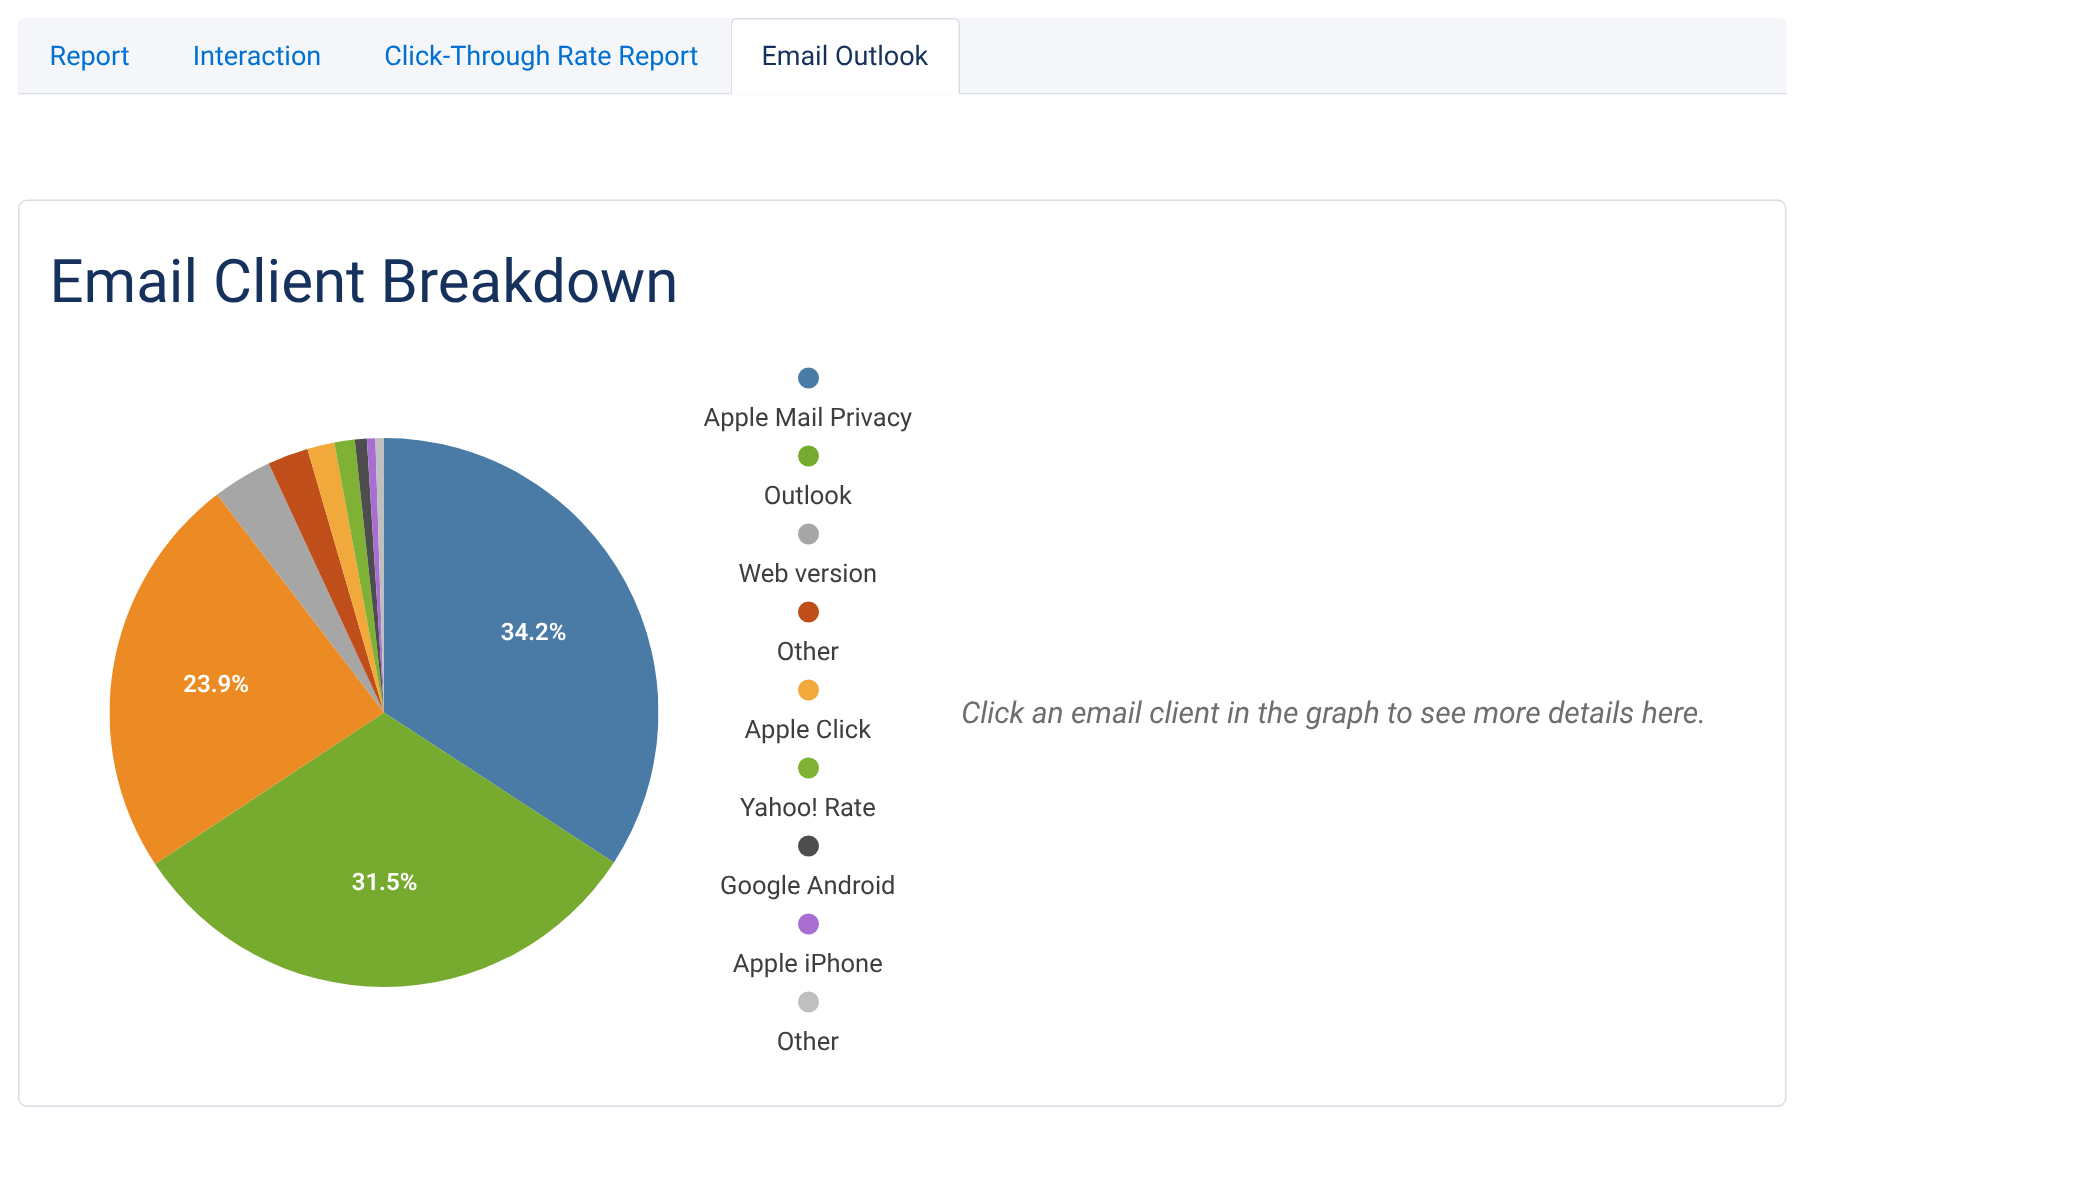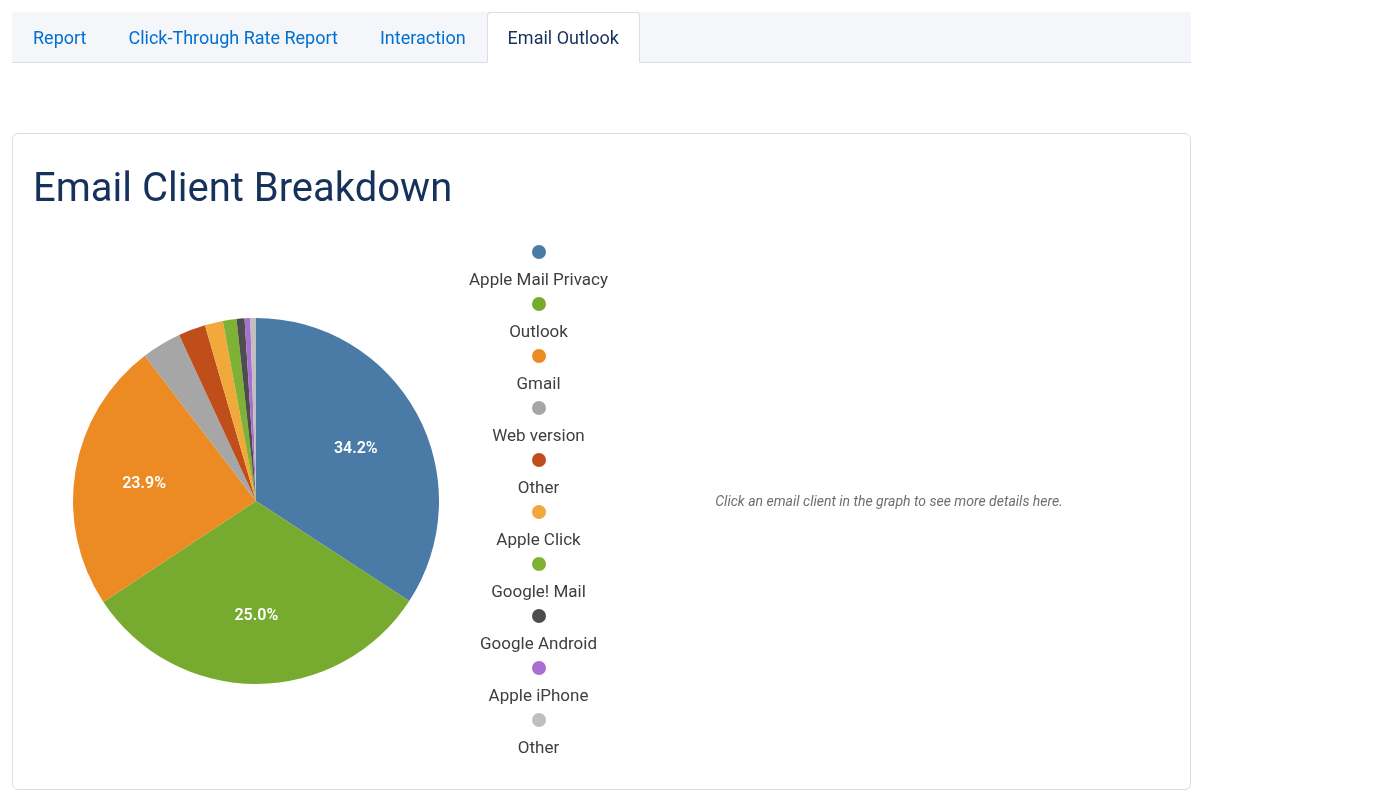--- a/index.html
+++ b/index.html
@@ -81,32 +81,32 @@
     width: 14px;
     height: 14px;
     border-radius: 50%;
     display: inline-block;
   }
   .chart-right {
     flex: 1;
     text-align: center;
     font-style: italic;
     color: #706e6b;
-    font-size: 14px;
+    font-size: 20px;
   }
   svg path { cursor: pointer; }
 </style>
 </head>
 <body>
 
 <div class="page">
   <div class="tabs" id="tabs">
       <div class="tab first">Report</div>
+      <div class="tab">Interaction</div>
       <div class="tab">Click-Through Rate Report</div>
-      <div class="tab">Interaction</div>
       <div class="tab active">Email Outlook</div>
     </div>
 
   <div class="card">
     <h1>Email Client Breakdown</h1>
 
     <div class="chart-row">
       <div class="chart-left">
         <div class="pie-wrap">
           <svg id="pie" width="366" height="366" viewBox="0 0 366 366">
@@ -116,52 +116,48 @@
               <path d="M 183 183 L 71.74875552188715 37.699757047446184 A 183 183 0 0 1 106.12431170063934 16.930350308975648 Z" fill="#a6a6a6"></path>
               <path d="M 183 183 L 106.12431170063934 16.930350308975648 A 183 183 0 0 1 131.944627594821 7.266255521119433 Z" fill="#bf4e1b"></path>
               <path d="M 183 183 L 131.944627594821 7.266255521119433 A 183 183 0 0 1 149.8393452562338 3.029527485854686 Z" fill="#f2a93b"></path>
               <path d="M 183 183 L 149.8393452562338 3.029527485854686 A 183 183 0 0 1 163.49015876762732 1.0429553573492285 Z" fill="#7fb135"></path>
               <path d="M 183 183 L 163.49015876762732 1.0429553573492285 A 183 183 0 0 1 171.50933492613552 0.3611086976262925 Z" fill="#4d4d4d"></path>
               <path d="M 183 183 L 171.50933492613552 0.3611086976262925 A 183 183 0 0 1 177.25183108870235 0.09029945307113962 Z" fill="#a86fd1"></path>
               <path d="M 183 183 L 177.25183108870235 0.09029945307113962 A 183 183 0 0 1 182.9999999999998 0 Z" fill="#bfbfbf"></path>
             </svg>
           <div id="pie-labels">
               <div class="pie-label" style="left: 282.767px; top: 128.966px;">34.2%</div>
-              <div class="pie-label" style="left: 183.356px; top: 296.459px;">25.0%</div>
+              <div class="pie-label" style="left: 183.356px; top: 296.459px;">31.5%</div>
               <div class="pie-label" style="left: 71.1091px; top: 164.196px;">23.9%</div>
             </div>
         </div>
         <div class="legend" id="legend">
             <div class="legend-item">
               <span class="swatch" style="background: rgb(74, 123, 166);"></span>
               <span>Apple Mail Privacy</span>
             </div>
             <div class="legend-item">
               <span class="swatch" style="background: rgb(119, 171, 47);"></span>
               <span>Outlook</span>
-            </div>
-            <div class="legend-item">
-              <span class="swatch" style="background: rgb(236, 139, 35);"></span>
-              <span>Gmail</span>
             </div>
             <div class="legend-item">
               <span class="swatch" style="background: rgb(166, 166, 166);"></span>
               <span>Web version</span>
             </div>
             <div class="legend-item">
               <span class="swatch" style="background: rgb(191, 78, 27);"></span>
               <span>Other</span>
             </div>
             <div class="legend-item">
               <span class="swatch" style="background: rgb(242, 169, 59);"></span>
               <span>Apple Click</span>
             </div>
             <div class="legend-item">
               <span class="swatch" style="background: rgb(127, 177, 53);"></span>
-              <span>Google! Mail</span>
+              <span>Yahoo! Rate</span>
             </div>
             <div class="legend-item">
               <span class="swatch" style="background: rgb(77, 77, 77);"></span>
               <span>Google Android</span>
             </div>
             <div class="legend-item">
               <span class="swatch" style="background: rgb(168, 111, 209);"></span>
               <span>Apple iPhone</span>
             </div>
             <div class="legend-item">

